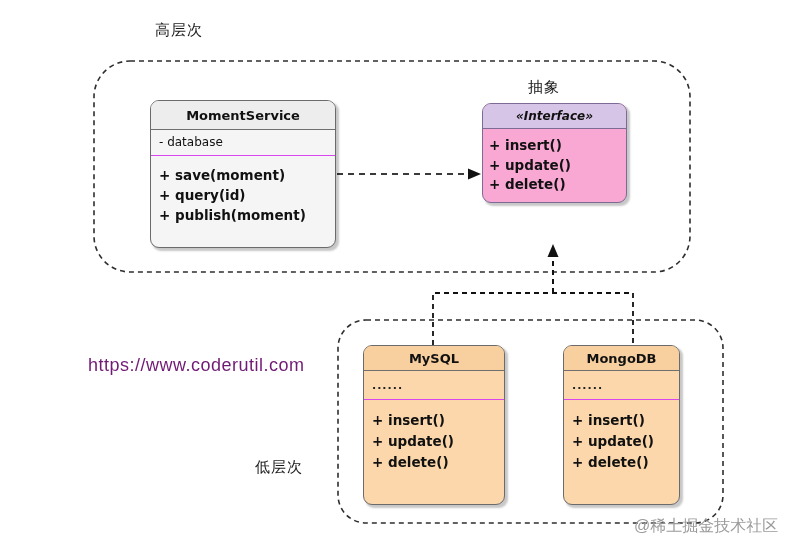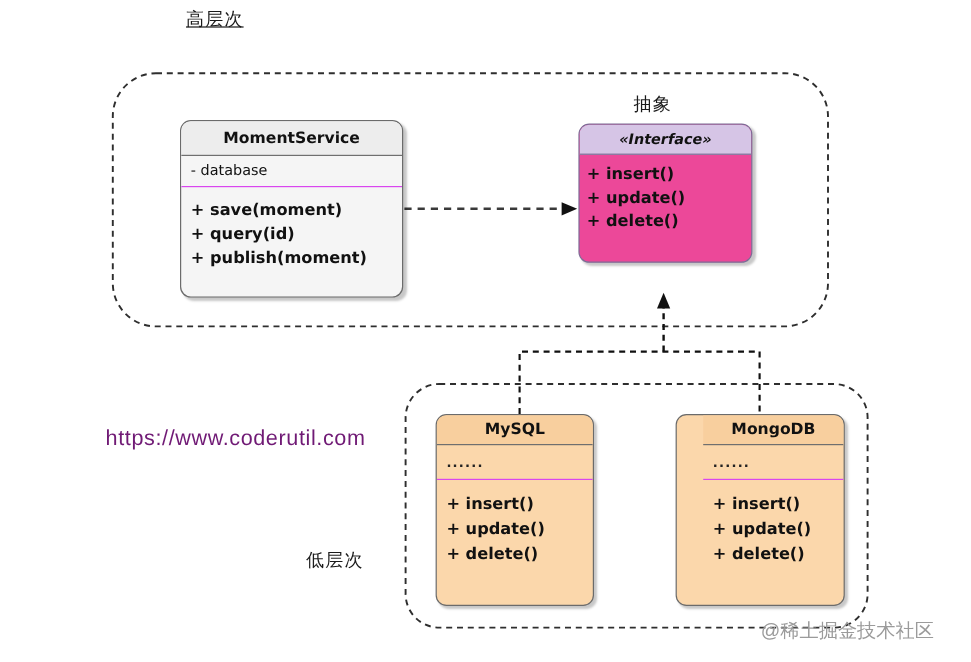--- a/index.html
+++ b/index.html
@@ -22,35 +22,35 @@
   .uml-methods .m { white-space:nowrap; }
 
   
   #moment-service { left:150px; top:100px; width:186px; height:148px;
     background:#f5f5f5; border-color:#6b6b6b; }
   #moment-service .uml-head { background:#ededed; padding:7px 0 6px; }
   #moment-service .uml-attrs { padding:5px 8px 6px; background:#f5f5f5; }
   #moment-service .uml-methods { padding:9px 8px; line-height:20px; }
 
   
-  #database-if { left:482px; top:103px; width:145px; height:116px;
-    background:#ec4899; border-color:#7d6b96; }
+  #database-if { left:482px; top:103px; width:145px; height:100px;
+    background:#f9a8d4; border-color:#7d6b96; }
   #database-if .uml-head { background:#d6c5e6; padding:5px 2px 5px;
     border-bottom-color:#7d6b96; }
   #database-if .stereotype { font-style:italic; font-size:12px; font-weight:bold; }
   #database-if .cname { font-size:13px; }
   #database-if .uml-methods { padding:7px 6px; line-height:19.5px; }
 
   
   .db-box { background:#fbd7ab; border-color:#6b6b6b; }
   .db-box .uml-head { background:#f8cf9e; padding:5px 2px 4px; border-bottom-color:#6f6f6f; }
   .db-box .uml-attrs { padding:8px 8px 7px; font-size:11px; letter-spacing:1px; font-weight:bold; color:#222; }
   .db-box .uml-methods { padding:10px 8px; line-height:21px; }
-  #mysql { left:363px; top:345px; width:132px; height:160px; }
-  #mongodb { left:563px; top:345px; width:141px; height:160px;padding-left:22px; }
+  #mysql { left:363px; top:345px; width:142px; height:160px; }
+  #mongodb { left:563px; top:345px; width:117px; height:160px; }
 
   .watermark { position:absolute; font-family:"Liberation Sans", sans-serif; }
   #site-url { left:88px; top:355px; font-size:18px; color:#701a75; letter-spacing:0.5px; }
   #community-mark { left:634px; top:516px; font-size:16px; color:#9b9b9b; }
 </style>
 </head>
 <body>
 
 <div id="canvas">
 
@@ -62,21 +62,21 @@
 
     <line x1="337" y1="174" x2="471" y2="174" stroke="#3a3a3a" stroke-width="2" stroke-dasharray="6 5"></line>
     <polygon points="481,174 468,168.5 468,179.5" fill="#111"></polygon>
 
     <line x1="553" y1="293" x2="553" y2="254" stroke="#111" stroke-width="2" stroke-dasharray="5 4"></line>
     <polygon points="553,244 547.5,257 558.5,257" fill="#111"></polygon>
 
     <polyline points="433,345 433,293 633,293 633,345" fill="none" stroke="#111" stroke-width="1.8" stroke-dasharray="5 4"></polyline>
   </svg>
 
-  <div class="zone-label" style="left:155px; top:7px;text-decoration:underline;">高层次</div>
+  <div class="zone-label" style="left:155px; top:21px;">高层次</div>
   <div class="zone-label" style="left:528px; top:78px;">抽象</div>
   <div class="zone-label" style="left:255px; top:458px;">低层次</div>
 
   <div class="uml-box" id="moment-service">
     <div class="uml-head">MomentService</div>
     <div class="uml-attrs">
       <div class="m">- database</div>
     </div>
     <div class="uml-methods">
       <div class="m">+ save(moment)</div>

